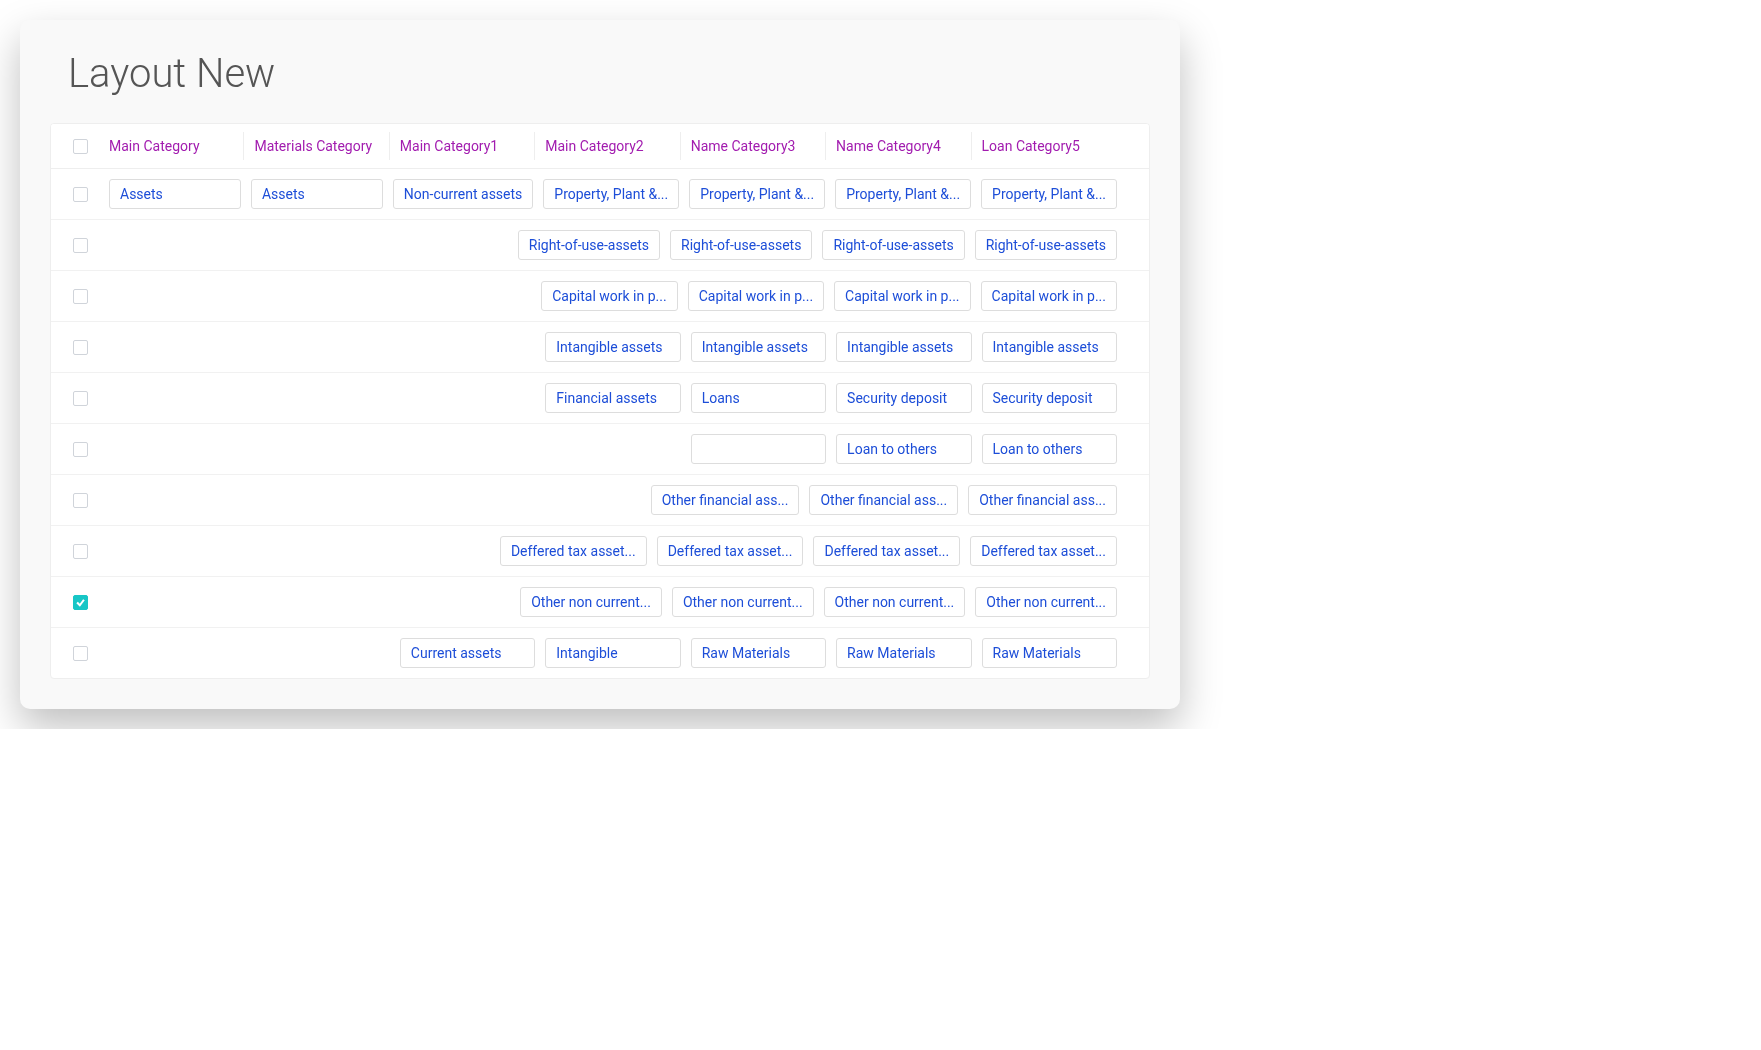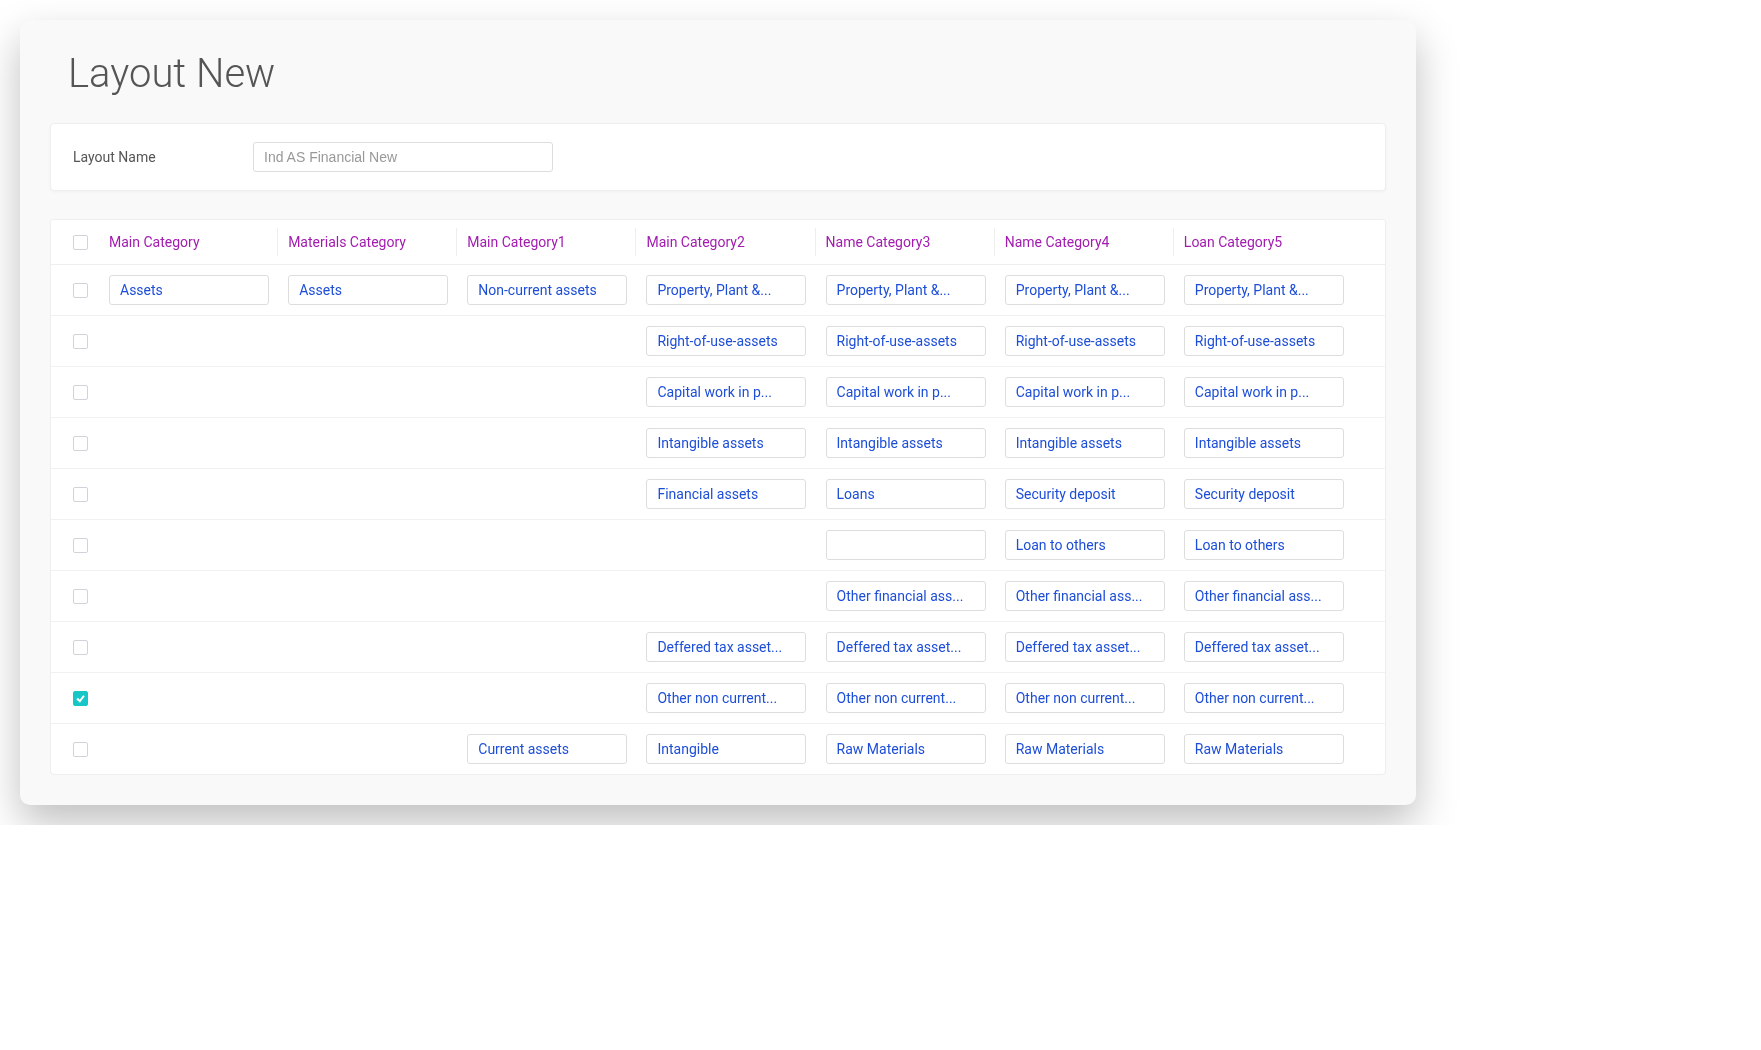--- a/index.html
+++ b/index.html
@@ -4,21 +4,21 @@
 <style>
   * { box-sizing: border-box; margin: 0; padding: 0; }
   body {
     font-family: -apple-system, BlinkMacSystemFont, "Segoe UI", Roboto, "Helvetica Neue", Arial, sans-serif;
     background: #ffffff;
     padding: 20px;
   }
   .card {
     background: #f9f9f9;
     border-radius: 10px;
-    width: 1396px;
+    width: 1160px;
     padding: 24px 30px 30px 30px;
     box-shadow: 0 18px 40px rgba(0,0,0,0.25);
   }
   .page-title {
     font-size: 40px;
     font-weight: 300;
     color: #555;
     margin: 6px 0 26px 18px;
   }
   .panel {
@@ -109,24 +109,20 @@
   }
   .checkbox.checked svg { display:block; }
   .checkbox svg { display:none; width:11px; height:11px; stroke:#fff; stroke-width:3; fill:none; }
 </style>
 </head>
 <body>
 
 <div class="card">
   <h1 class="page-title">Layout New</h1>
 
-  <div class="panel">
-    <label>Layout Name</label>
-    <input type="text" value="Ind AS Financial New" style="">
-  </div>
 
   <div class="table-wrap">
     <div class="thead">
       <div class="col-check">
         <span class="checkbox">
           
         </span>
       </div>
       <div class="col">Main Category</div>
       <div class="col">Materials Category</div>

